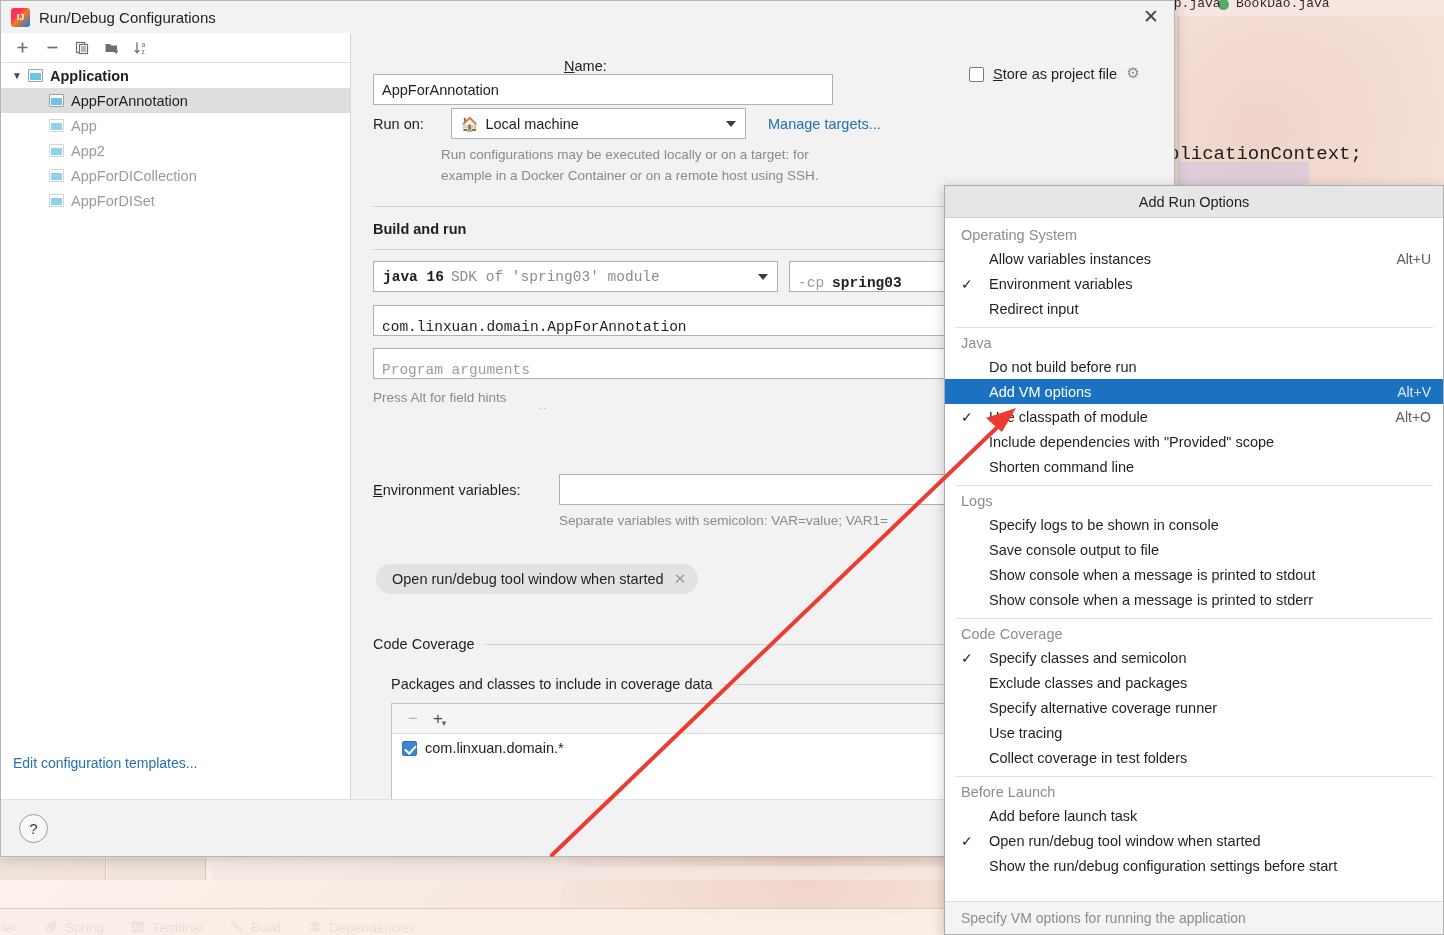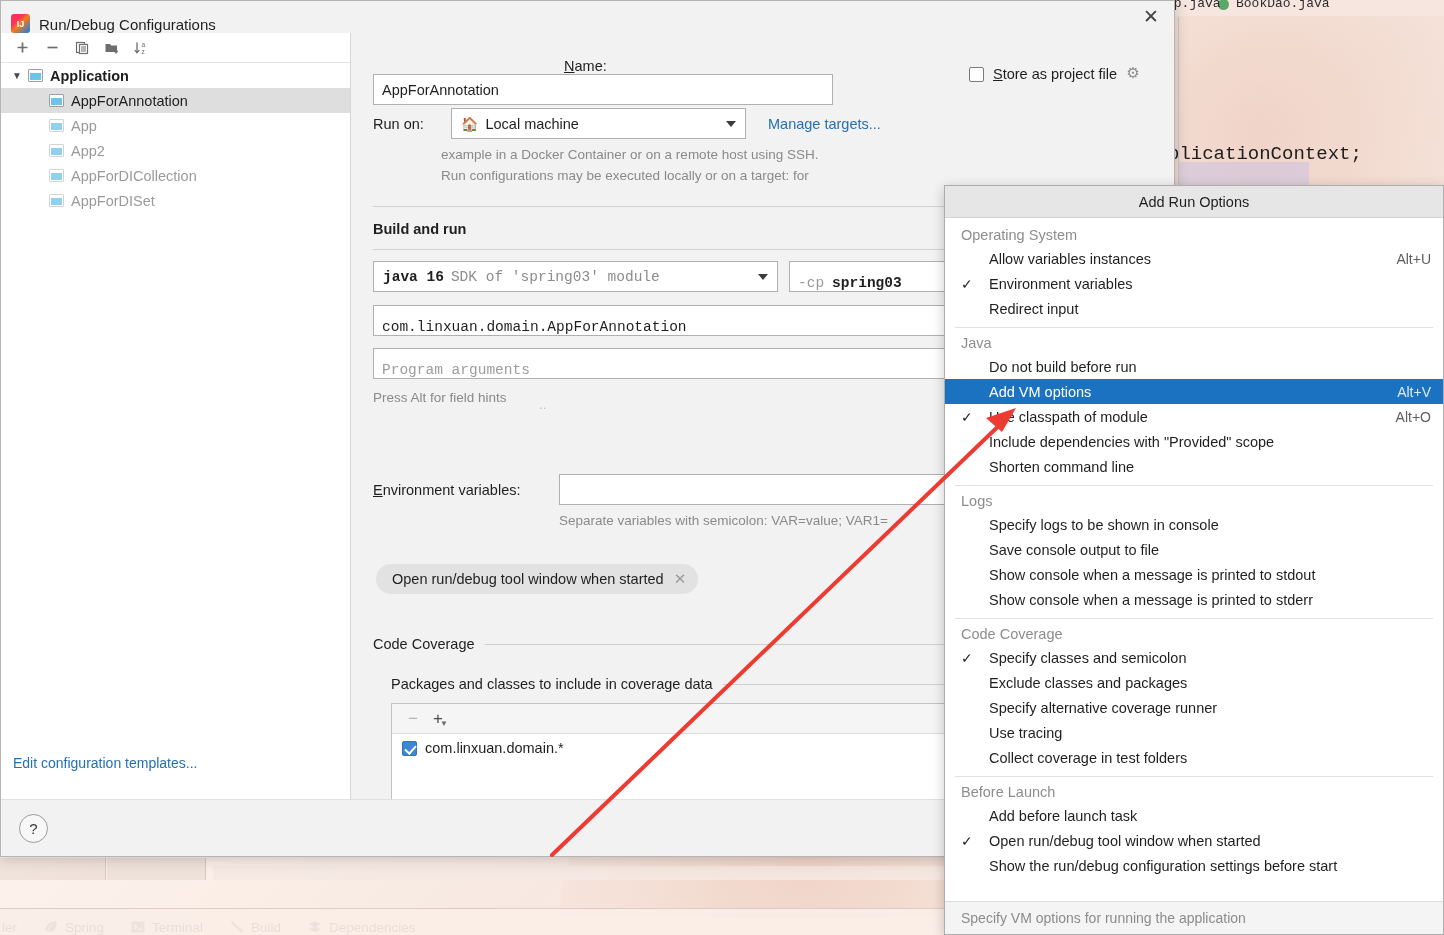--- a/index.html
+++ b/index.html
@@ -61,21 +61,21 @@
     font-family:"DejaVu Sans", sans-serif;
   }
 
   
   .dialog {
     position:absolute; left:0; top:0; width:1175px; height:857px;
     background:#f2f2f2; border:1px solid #b5b5b5;
     box-shadow:0 2px 14px rgba(0,0,0,.2);
   }
   .titlebar {
-    height:32px; background:#f2f2f2; display:flex; align-items:flex-end;
+    height:32px; background:#f2f2f2; display:flex; align-items:center;
     padding-left:10px; position:relative;
   }
   .app-icon {
     width:19px; height:19px; border-radius:3px; margin-right:9px;
     background:linear-gradient(135deg,#fe315d 0%,#fe315d 33%,#f97a12 50%,#087cfa 100%);
     position:relative; flex:none;
   }
   .app-icon::after{
     content:"IJ"; position:absolute; inset:0; color:#fff; font-size:9px;
     font-weight:bold; display:flex; align-items:center; justify-content:center;
@@ -413,22 +413,22 @@
           <div class="lbl" style="width:78px;">Run on:</div>
           <div class="combo" style="width:295px;">
             <span class="home-ico">🏠</span>
             <span>Local machine</span>
             <span class="arrow"></span>
           </div>
           <div class="link" style="margin-left:22px;">Manage targets...</div>
         </div>
 
         <div class="hint" style="position:absolute;left:90px;top:112px;width:520px;">
+          <div>Run configurations may be executed locally or on a target: for</div>
           <div>example in a Docker Container or on a remote host using SSH.</div>
-          <div>Run configurations may be executed locally or on a target: for</div>
         </div>
 
         <div style="position:absolute;left:22px;top:173px;width:790px;height:1px;background:#d2d2d2;"></div>
 
         <div class="sect-hdr" style="position:absolute;left:22px;top:188px;width:790px;">
           <span class="sect-title">Build and run</span>
         </div>
         <div style="position:absolute;left:22px;top:216px;width:790px;height:1px;background:#d2d2d2;"></div>
 
         <div class="combo mono" style="position:absolute;left:22px;top:228px;width:405px;font-family:'Liberation Mono',monospace;">

